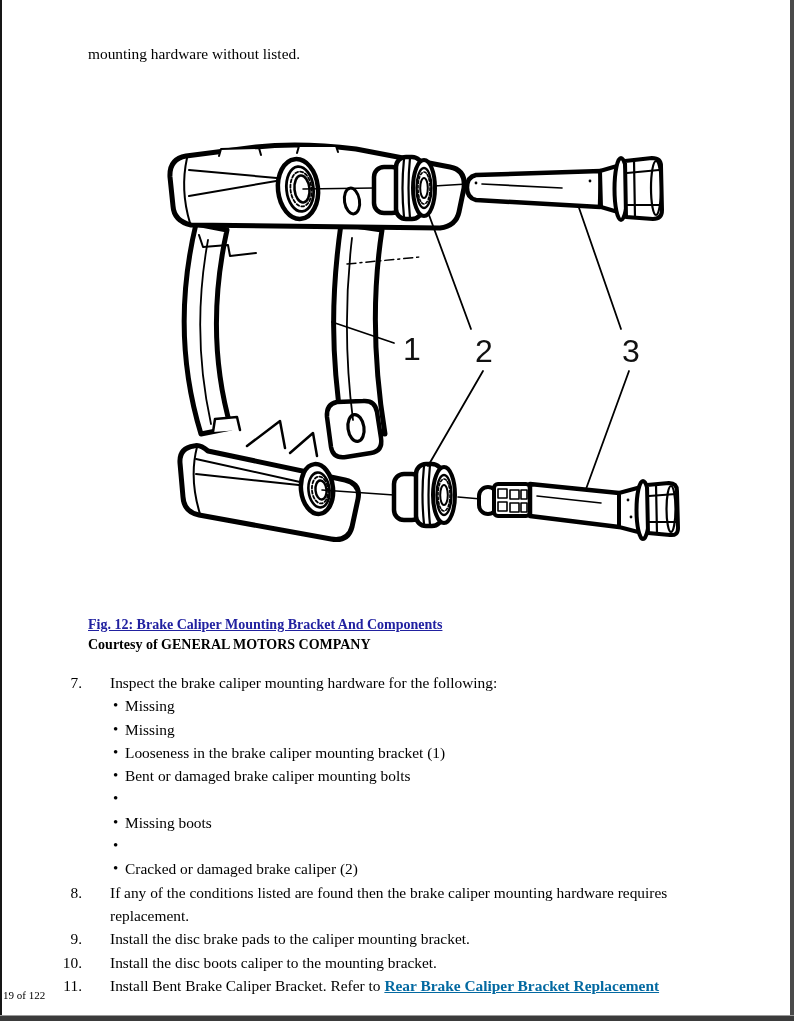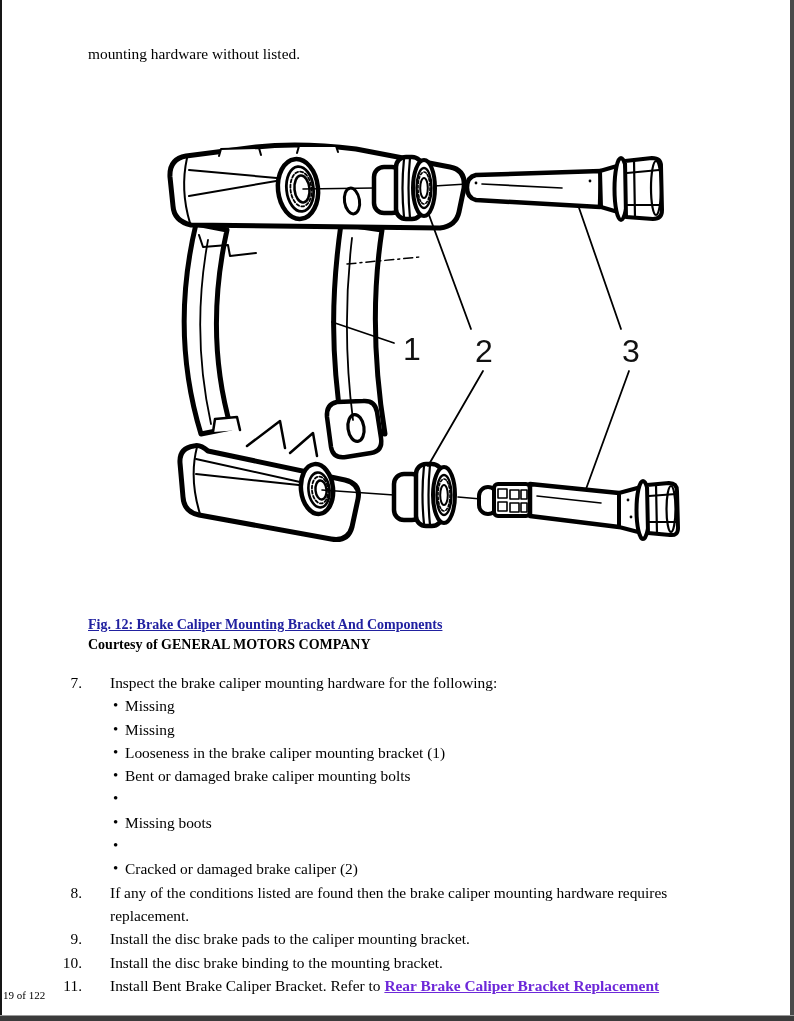--- a/index.html
+++ b/index.html
@@ -201,23 +201,23 @@
     <span class="text">If any of the conditions listed are found then the brake caliper mounting hardware requires replacement.</span>
   </div>
 
   <div class="step">
     <span class="num">9.</span>
     <span class="text">Install the disc brake pads to the caliper mounting bracket.</span>
   </div>
 
   <div class="step">
     <span class="num">10.</span>
-    <span class="text">Install the disc brake binding to the mounting bracket.</span>
+    <span class="text">Install the disc boots caliper to the mounting bracket.</span>
   </div>
 
   <div class="step">
     <span class="num">11.</span>
-    <span class="text"><span>Install Bent Brake Caliper Bracket. Refer to </span><span class="green-link" style="color: #6d28d9; font-family: Liberation Serif, serif;">Rear Brake Caliper Bracket Replacement</span></span>
+    <span class="text"><span>Install Bent Brake Caliper Bracket. Refer to </span><span class="green-link" style="color: #0369a1; font-family: Liberation Serif, serif;">Rear Brake Caliper Bracket Replacement</span></span>
   </div>
 
 </div>
 
 <div class="footer">19 of 122</div>
 
 </body></html>

